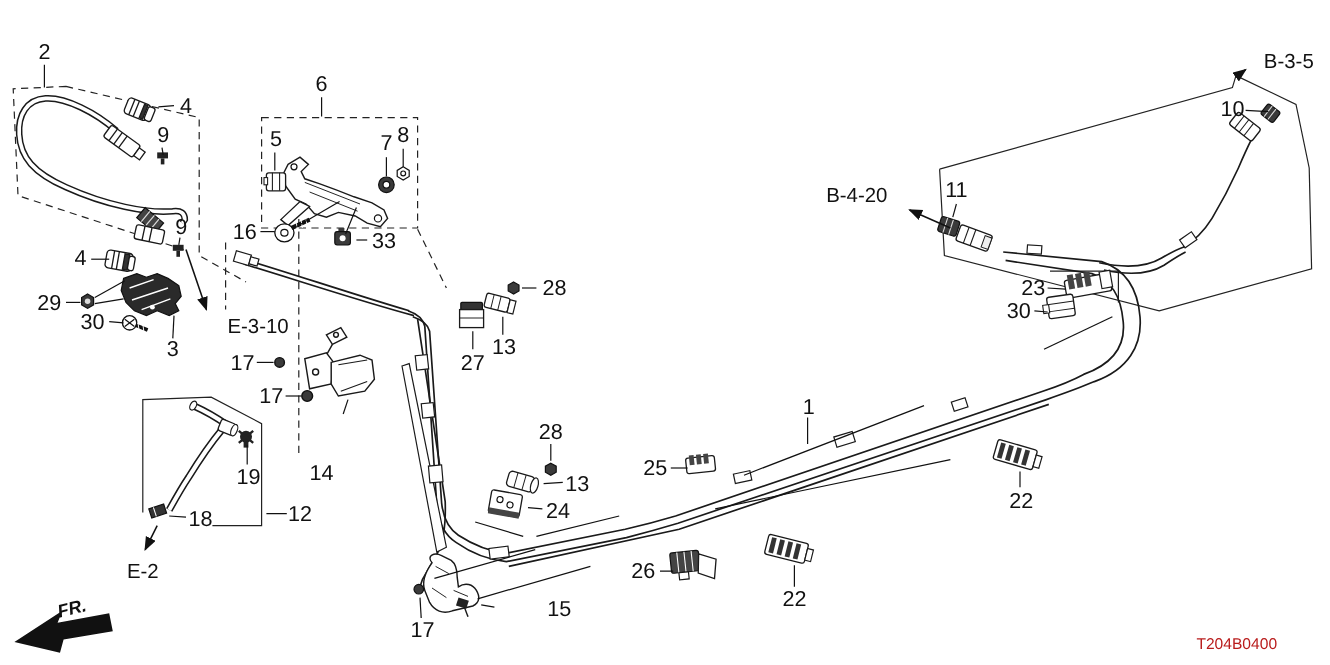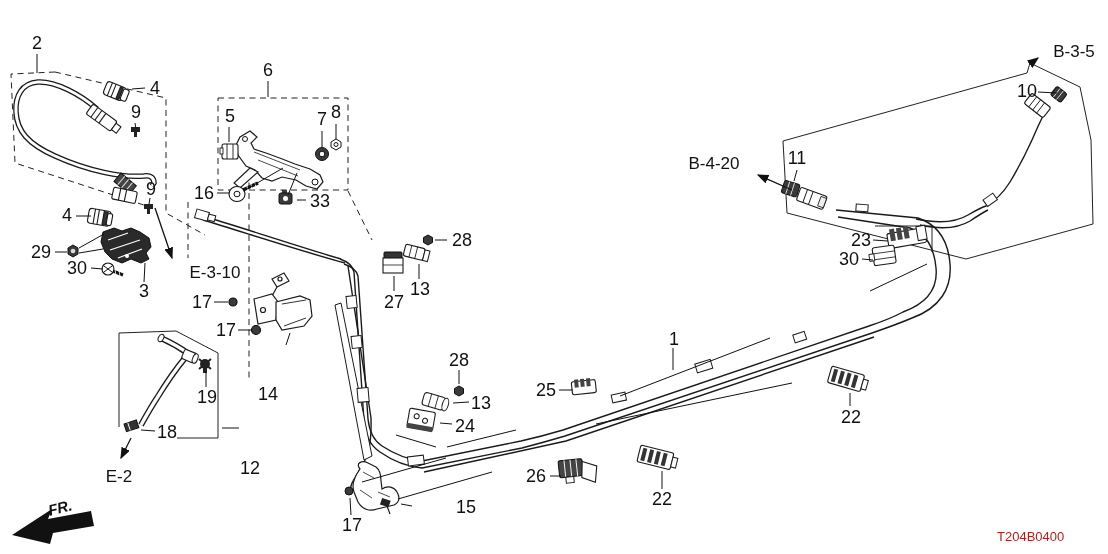--- a/index.html
+++ b/index.html
@@ -389,21 +389,21 @@
       <div class="co" style="left: 151px; top: 189px;">9</div>
       <div class="co" style="left: 67px; top: 215px;">4</div>
       <div class="co" style="left: 41px; top: 252px;">29</div>
       <div class="co" style="left: 77px; top: 268px;">30</div>
       <div class="co" style="left: 144px; top: 291px;">3</div>
       <div class="co" style="left: 202px; top: 302px;">17</div>
       <div class="co" style="left: 226px; top: 330px;">17</div>
       <div class="co" style="left: 268px; top: 354px; margin-top: 40px;">14</div>
       <div class="co" style="left: 207px; top: 397px;">19</div>
       <div class="co" style="left: 167px; top: 432px;">18</div>
-      <div class="co" style="left: 250px; top: 428px; margin-top: 40px;">12</div>
+      <div class="co" style="left: 250px; top: 428px;">12</div>
       <div class="co" style="left: 394px; top: 302px;">27</div>
       <div class="co" style="left: 420px; top: 289px;">13</div>
       <div class="co" style="left: 462px; top: 240px;">28</div>
       <div class="co" style="left: 459px; top: 360px;">28</div>
       <div class="co" style="left: 481px; top: 403px;">13</div>
       <div class="co" style="left: 465px; top: 426px;">24</div>
       <div class="co" style="left: 546px; top: 390px;">25</div>
       <div class="co" style="left: 536px; top: 476px;">26</div>
       <div class="co" style="left: 425px; top: 507px; margin-left: 41px;">15</div>
       <div class="co" style="left: 352px; top: 525px;">17</div>

